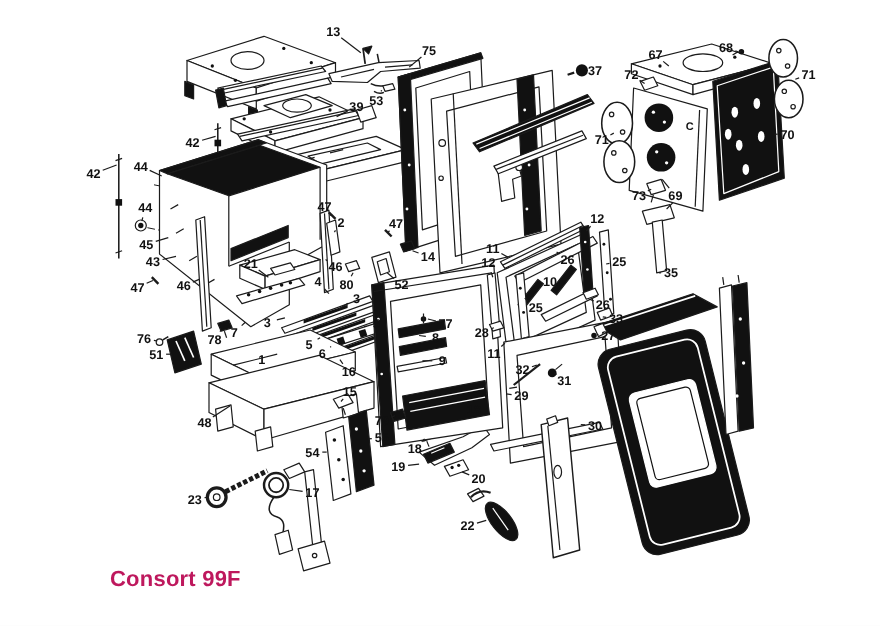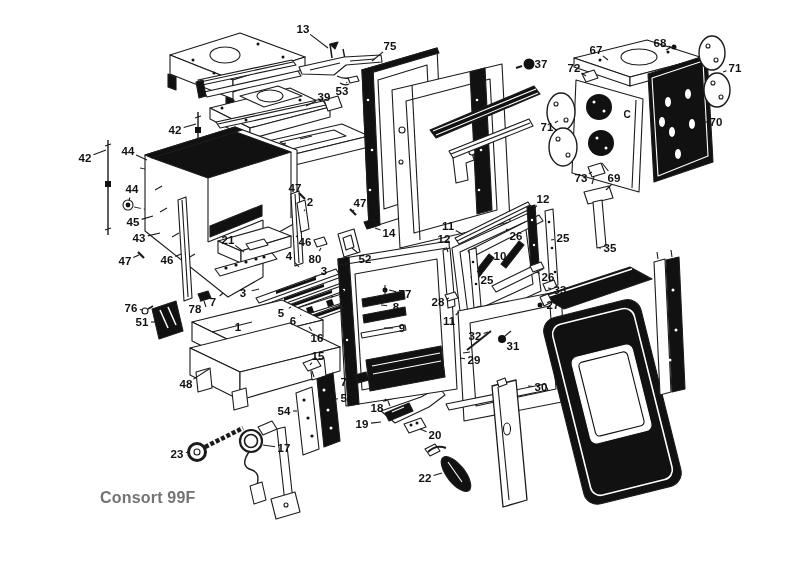--- a/index.html
+++ b/index.html
@@ -1,19 +1,19 @@
 <!DOCTYPE html>
 <html><head>
 <meta charset="utf-8">
 <style>
   html,body{margin:0;padding:0;background:#e8e8e8;}
   .page{position:relative;width:800px;height:569px;background:#ffffff;overflow:hidden;
         font-family:"Liberation Sans",sans-serif;}
   svg{position:absolute;left:0;top:0;}
-  .title{position:absolute;left:100px;top:489px;font-size:16px;font-weight:bold;color:#737373;
+  .title{position:absolute;left:100px;top:516px;font-size:20px;font-weight:bold;color:#be185d;
          letter-spacing:.2px;}
   svg *{vector-effect:non-scaling-stroke;}
 </style>
 </head>
 <body>
 
 <div class="page">
 
   <svg width="800" height="569" viewBox="0 0 800 569" stroke="#1b1b1b" stroke-width="1.1" fill="none" stroke-linejoin="round">
 

